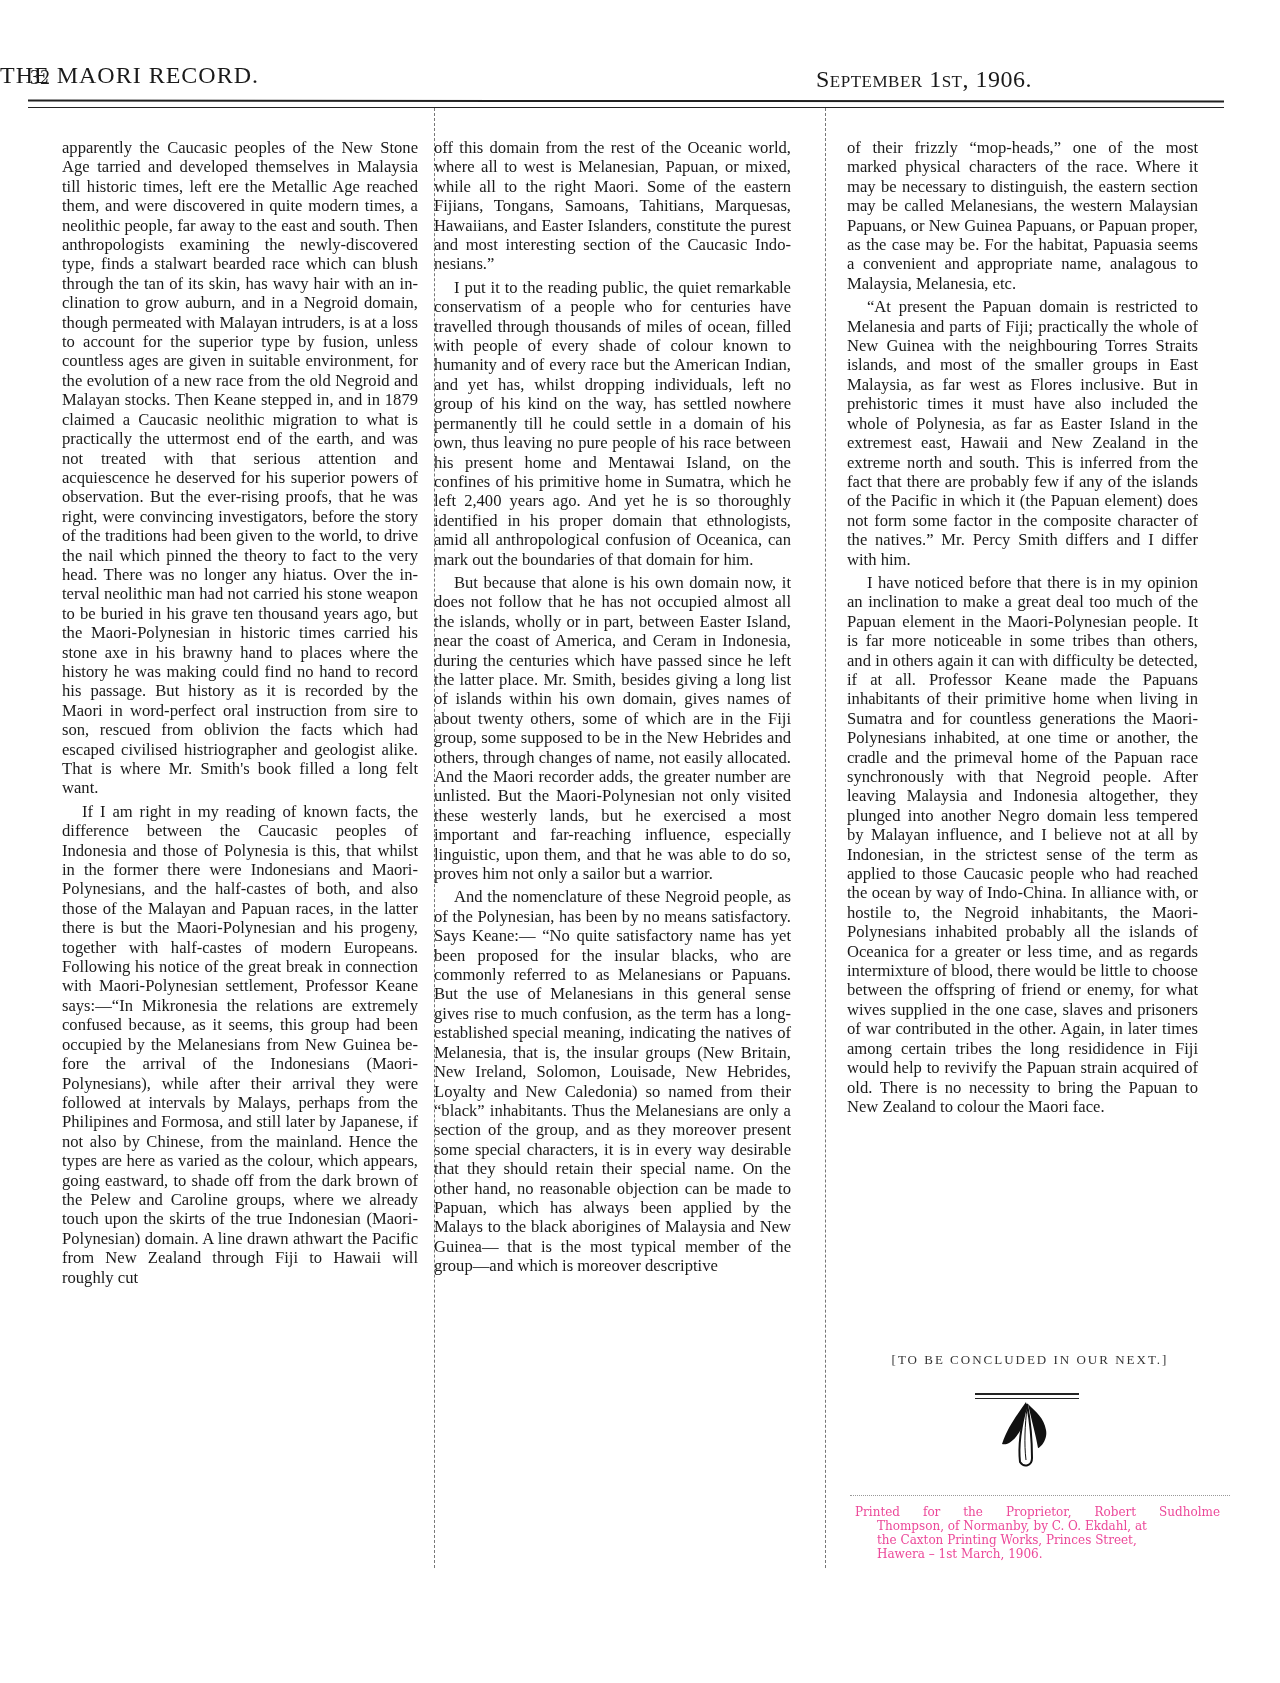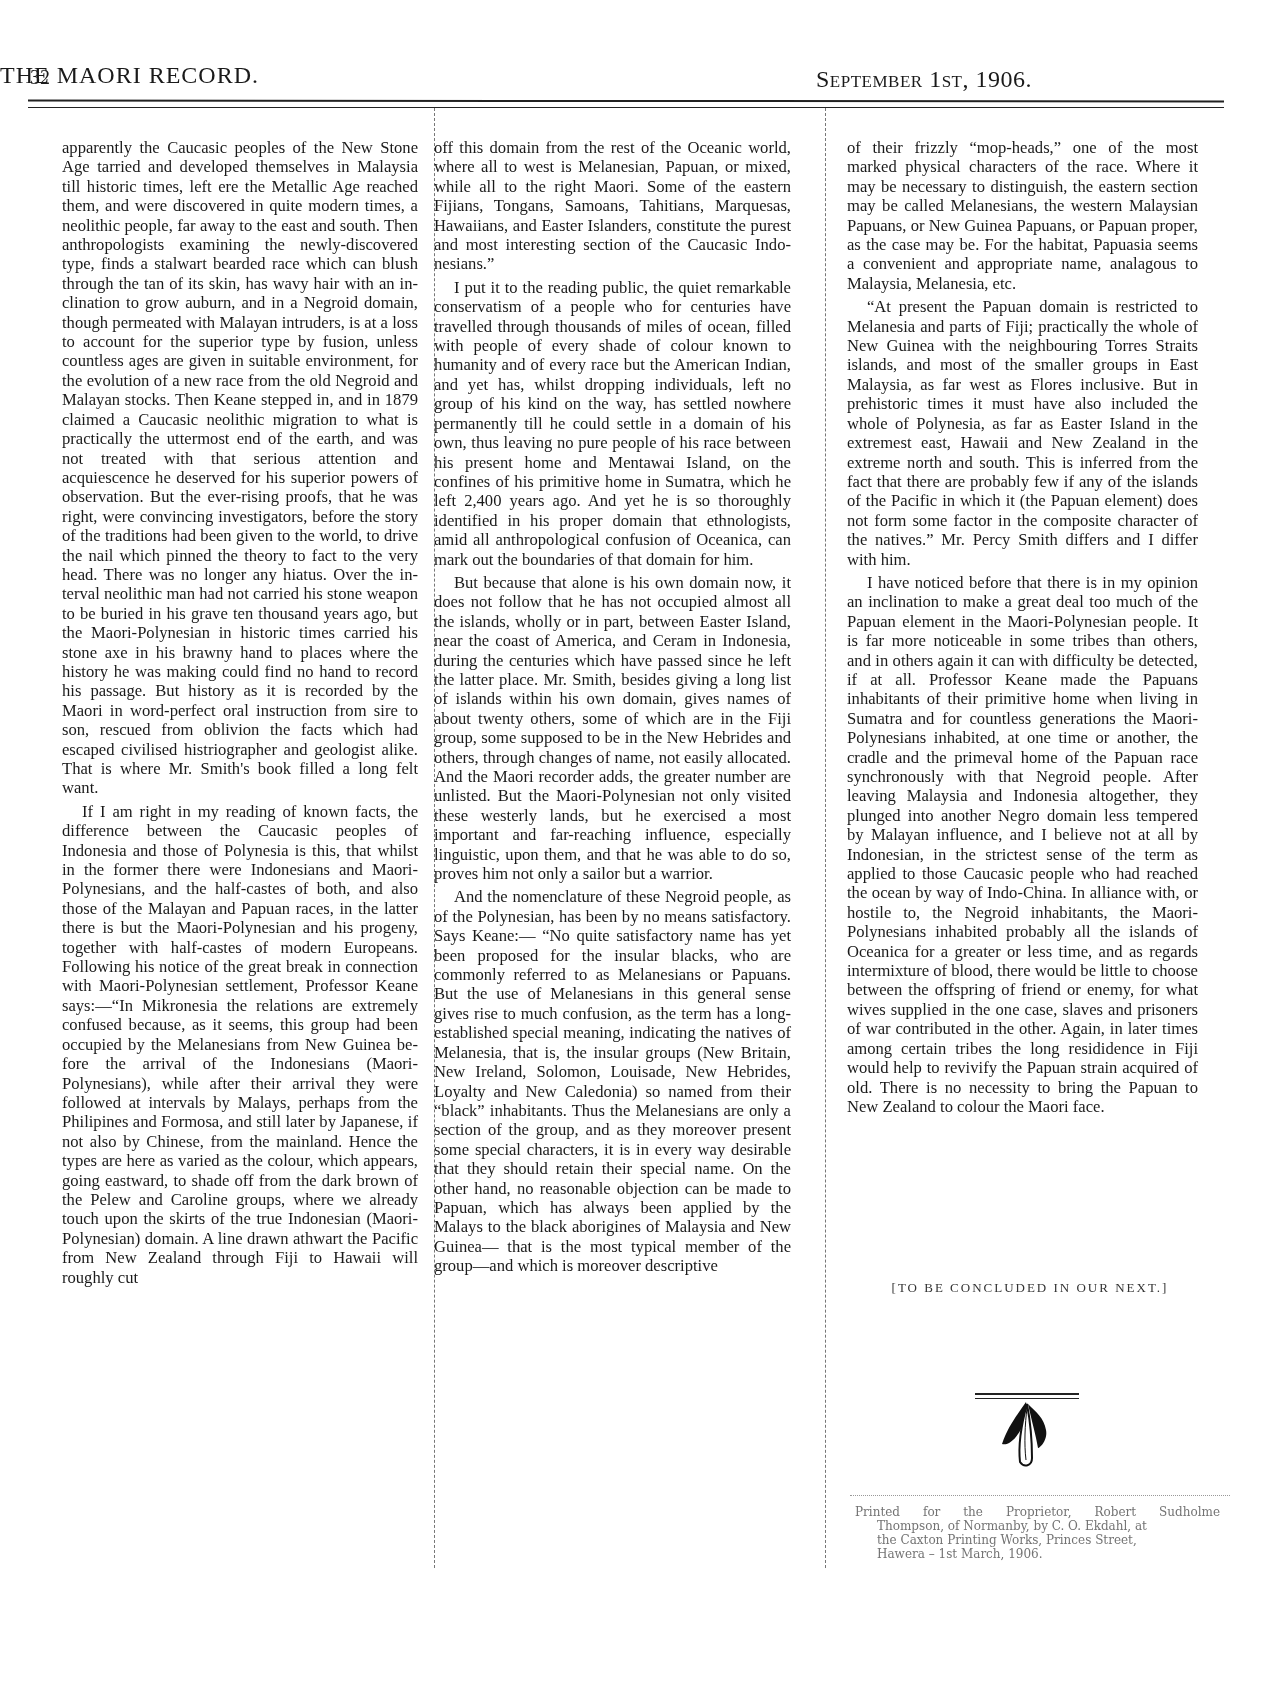--- a/index.html
+++ b/index.html
@@ -16,28 +16,28 @@
   .col { position:absolute; top:134px; font-size:16.6px; line-height:19.4px;
          text-align:justify; hyphens:manual; }
   .col p { margin:4px; text-indent:0; }
   .col p.ind { text-indent:20px; }
   .col1 { left:58px; width:364px; }
   .col2 { left:430px; width:365px; }
   .col3 { left:843px; width:359px; }
   .divider { position:absolute; top:108px; width:0; border-left:1px dashed #777; }
   .div1 { left:434px; height:1460px; }
   .div2 { left:825px; height:1460px; }
-  .concluded { position:absolute; left:860px; width:340px; top:1280px; text-align:center;
+  .concluded { position:absolute; left:860px; width:340px; top:1352px; text-align:center;
                font-size:13px; letter-spacing:2px; color:#333; }
   .orn-rule { position:absolute; left:975px; width:104px; border-top:2px solid #222; }
   .orn-r1 { top:1393px; } .orn-r2 { top:1398px; border-top-width:1px; }
   .ornament { position:absolute; left:1000px; top:1400px; width:60px; height:68px; }
   .imprint-rule { position:absolute; left:850px; width:380px; top:1495px; border-top:1px dotted #999; }
   .imprint { position:absolute; left:855px; width:365px; top:1505px; font-size:12px; line-height:14px;
-             font-family:"DejaVu Serif",serif; color:#737373; }
+             font-family:"DejaVu Serif",serif; color:#ec4899; }
   .imprint .l1 { text-align:justify; text-align-last:justify; }
   .imprint .ln { padding-left:22px; }
 </style>
 </head>
 <body>
 
 <div class="header">
   <span class="page-num">32</span>
   <div class="masthead">THE MAORI RECORD.</div>
   <span class="dateline">September 1st, 1906.</span>

